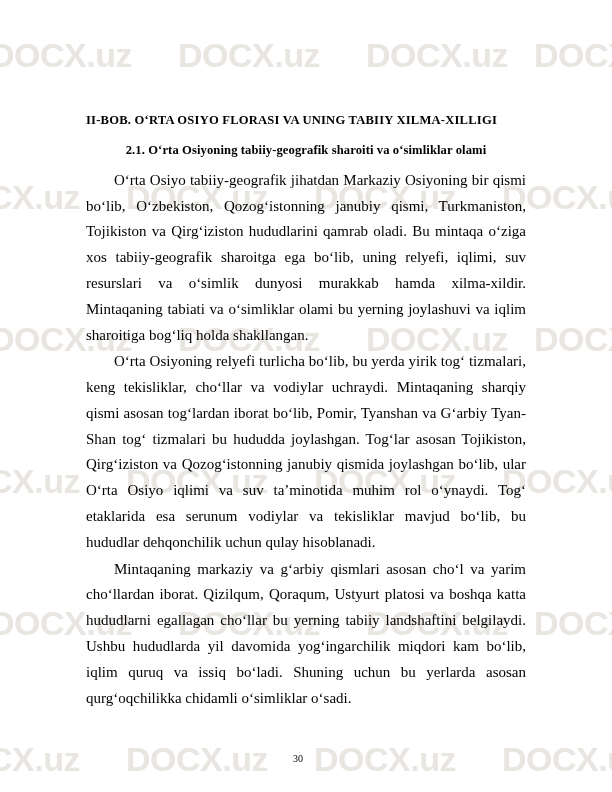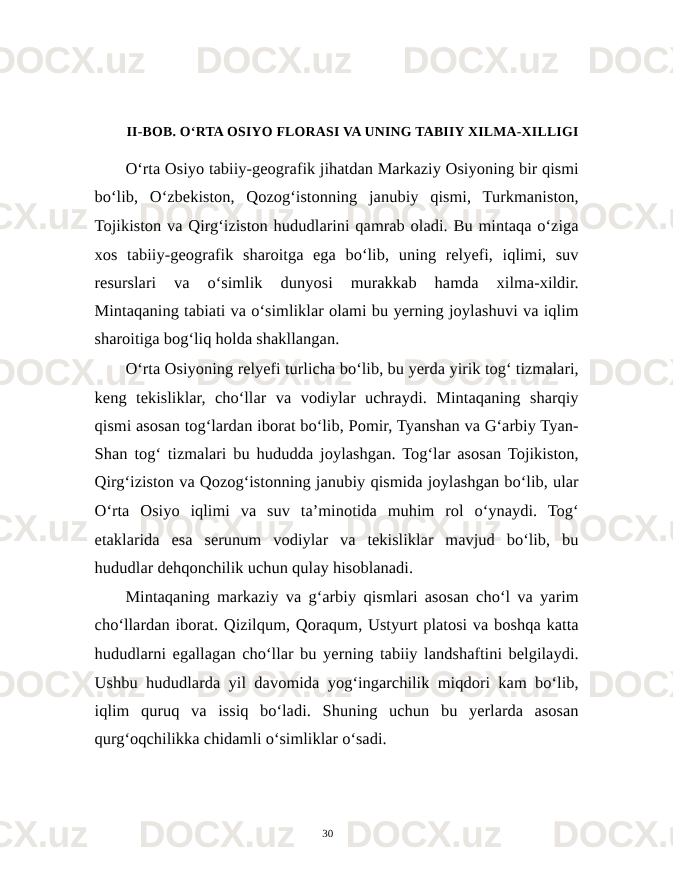--- a/index.html
+++ b/index.html
@@ -39,21 +39,21 @@
     z-index: 2;
     box-sizing: border-box;
     width: 612px;
     height: 792px;
     padding: 112px 86px 50px 86px;
   }
 
   h1.chapter-title {
     font-size: 12.6px;
     font-weight: bold;
-    text-align: right;
+    text-align: left;
     margin: 0 0 14px 0;
     letter-spacing: 0.2px;
     line-height: 1.3;
   }
   h2.section-title {
     font-size: 12.6px;
     font-weight: bold;
     text-align: center;
     margin: 0 0 9px 0;
     letter-spacing: 0.1px;
@@ -112,20 +112,21 @@
   <div class="wm" style="left:-62px; top:740px;">DOCX.uz</div>
   <div class="wm" style="left:126px; top:740px;">DOCX.uz</div>
   <div class="wm" style="left:314px; top:740px;">DOCX.uz</div>
   <div class="wm" style="left:502px; top:740px;">DOCX.uz</div>
 </div>
 
 <div class="page">
 
   <h1 class="chapter-title">II-BOB. O‘RTA OSIYO FLORASI VA UNING TABIIY XILMA-XILLIGI</h1>
 
+  <h2 class="section-title">2.1. O‘rta Osiyoning tabiiy-geografik sharoiti va o‘simliklar olami</h2>
 
   <p class="body-par">O‘rta Osiyo tabiiy-geografik jihatdan Markaziy Osiyoning bir qismi bo‘lib, O‘zbekiston, Qozog‘istonning janubiy qismi, Turkmaniston, Tojikiston va Qirg‘iziston hududlarini qamrab oladi. Bu mintaqa o‘ziga xos tabiiy-geografik sharoitga ega bo‘lib, uning relyefi, iqlimi, suv resurslari va o‘simlik dunyosi murakkab hamda xilma-xildir. Mintaqaning tabiati va o‘simliklar olami bu yerning joylashuvi va iqlim sharoitiga bog‘liq holda shakllangan.</p>
   <p class="body-par">O‘rta Osiyoning relyefi turlicha bo‘lib, bu yerda yirik tog‘ tizmalari, keng tekisliklar, cho‘llar va vodiylar uchraydi. Mintaqaning sharqiy qismi asosan tog‘lardan iborat bo‘lib, Pomir, Tyanshan va G‘arbiy Tyan-Shan tog‘ tizmalari bu hududda joylashgan. Tog‘lar asosan Tojikiston, Qirg‘iziston va Qozog‘istonning janubiy qismida joylashgan bo‘lib, ular O‘rta Osiyo iqlimi va suv ta’minotida muhim rol o‘ynaydi. Tog‘ etaklarida esa serunum vodiylar va tekisliklar mavjud bo‘lib, bu hududlar dehqonchilik uchun qulay hisoblanadi.</p>
   <p class="body-par">Mintaqaning markaziy va g‘arbiy qismlari asosan cho‘l va yarim cho‘llardan iborat. Qizilqum, Qoraqum, Ustyurt platosi va boshqa katta hududlarni egallagan cho‘llar bu yerning tabiiy landshaftini belgilaydi. Ushbu hududlarda yil davomida yog‘ingarchilik miqdori kam bo‘lib, iqlim quruq va issiq bo‘ladi. Shuning uchun bu yerlarda asosan qurg‘oqchilikka chidamli o‘simliklar o‘sadi.</p>
 
 </div>
 
 <div class="page-number">30</div>
 
 </body></html>

